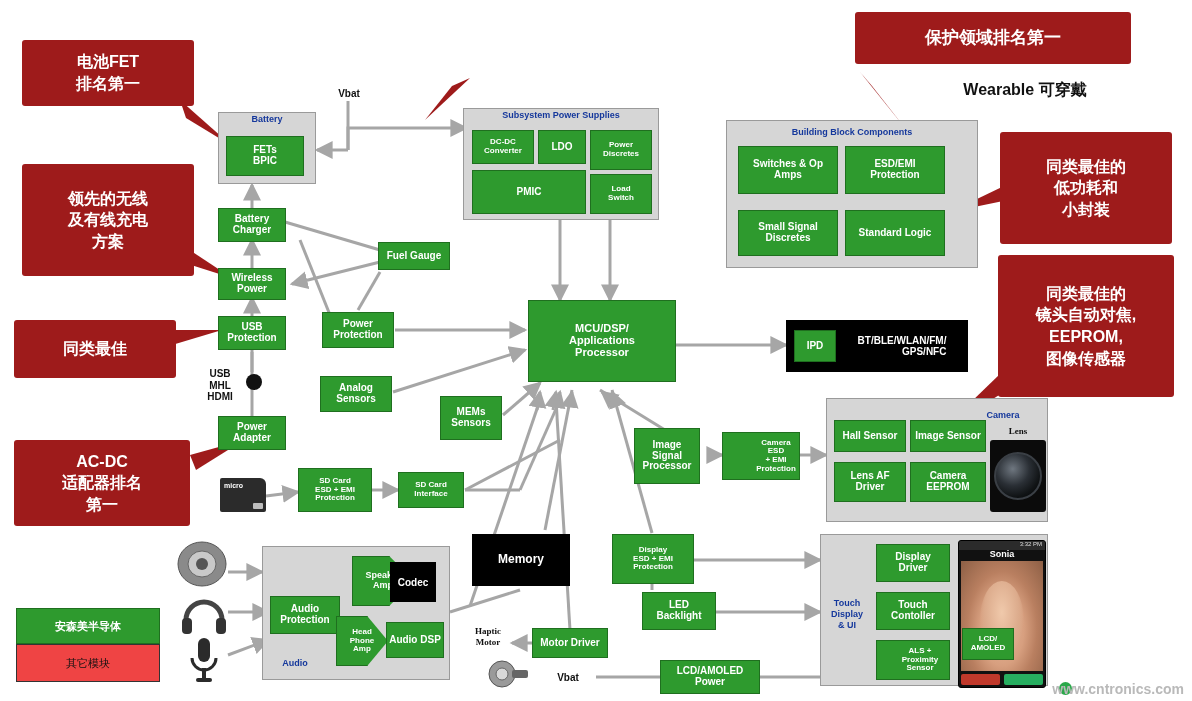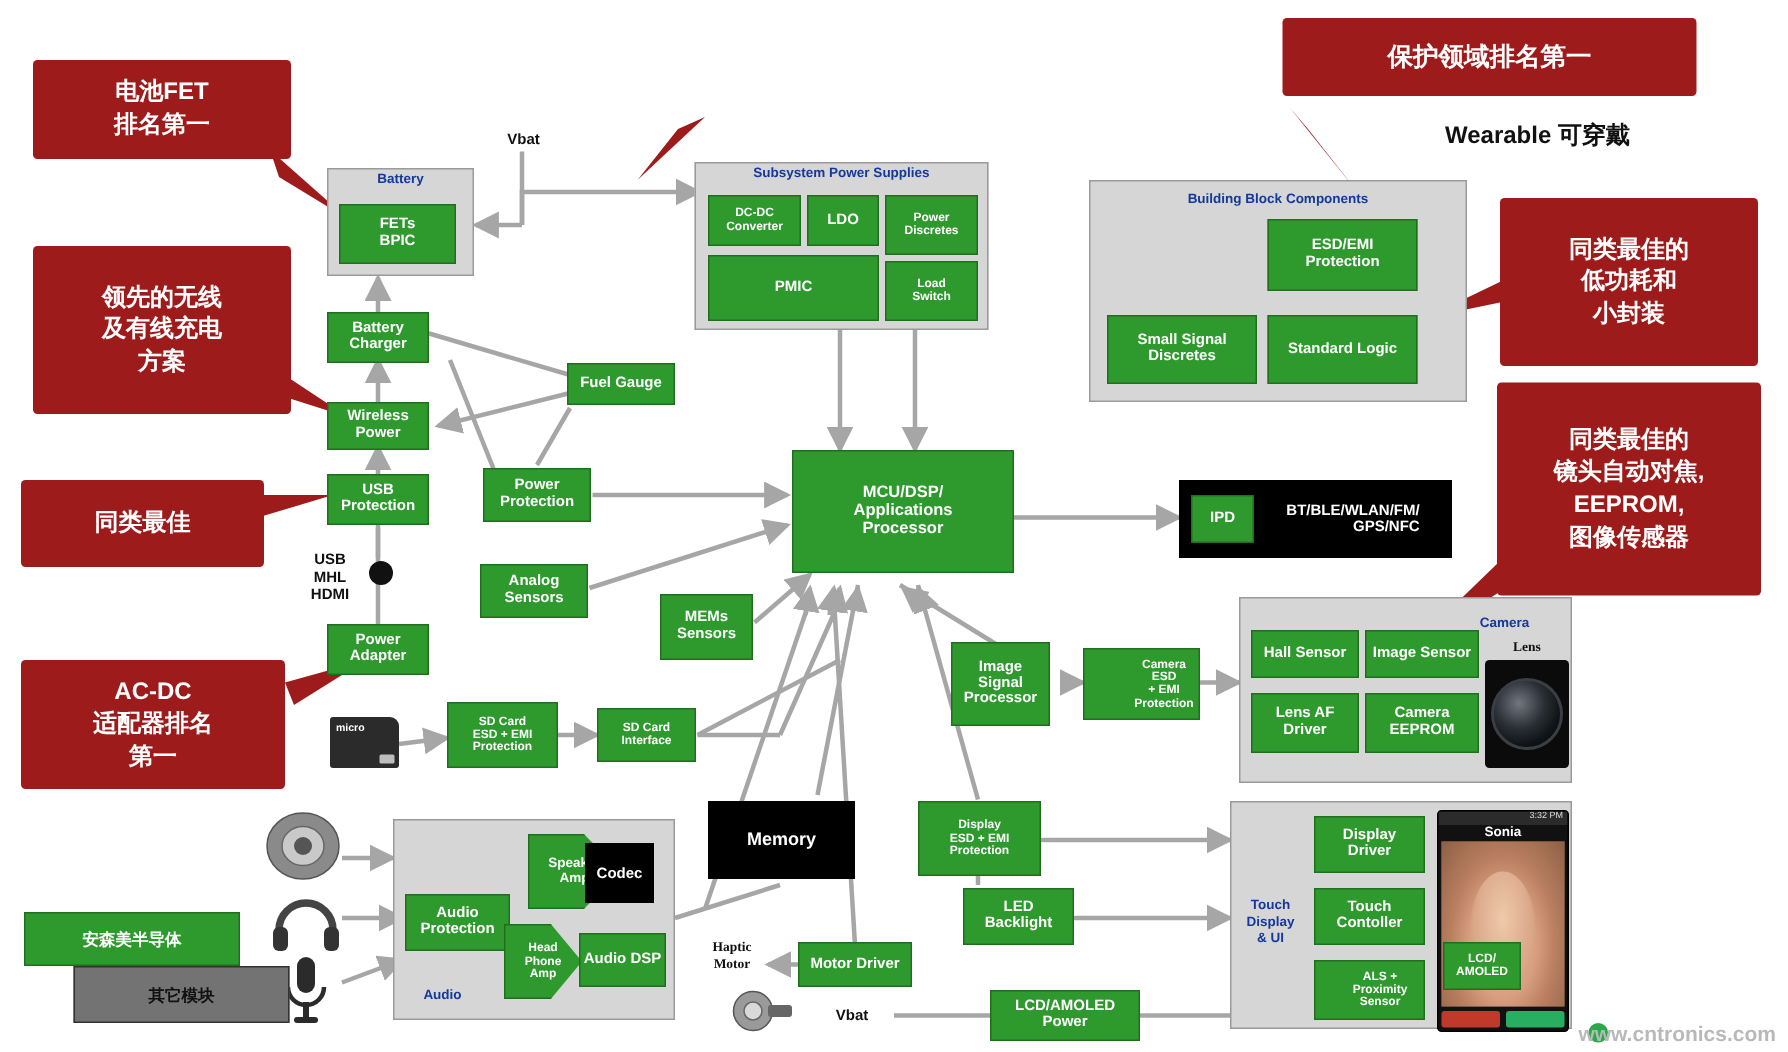--- a/index.html
+++ b/index.html
@@ -57,22 +57,22 @@
   
   .txt{position:absolute;font-size:10px;color:#111;font-weight:bold;text-align:center;}
   .txt.small{font-size:9px;font-family:Liberation Serif, serif;}
 
   
   .legend-box{
     background:#2e9a2e;border:1px solid #1f6f1f;color:#fff;font-weight:bold;
     display:flex;align-items:center;justify-content:center;font-size:11px;
   }
   .legend-box2{
-    background:#737373;border:1px solid #333;color:#111;font-weight:bold;
-    display:flex;align-items:center;justify-content:center;font-size:11px;margin-left:33px;
+    background:#ef4444;border:1px solid #333;color:#111;font-weight:normal;
+    display:flex;align-items:center;justify-content:center;font-size:11px;
   }
 
   svg.lines{position:absolute;left:0;top:0;width:1192px;height:701px;pointer-events:none;}
 
   
   .phone{
     position:absolute;background:#111;border:1px solid #000;border-radius:3px;overflow:hidden;
   }
   .phone-top{position:absolute;left:0;top:0;width:100%;height:9px;background:#2b2b2b;}
   .phone-name{position:absolute;top:8px;width:100%;text-align:center;color:#fff;font-size:9px;font-weight:bold;}
@@ -349,20 +349,24 @@
     <span>IPD</span>
   </div>
   <div class="abs" style="left:840px;top:330px;width:124px;height:32px;color:#fff;font-size:10px;font-weight:bold;display:flex;align-items:center;justify-content:center;text-align:right;line-height:1.15;">
     <span style="white-space:pre-line">BT/BLE/WLAN/FM/
 GPS/NFC</span>
   </div>
 
   <div class="abs grp" style="left:726px;top:120px;width:252px;height:148px;"></div>
   <div class="abs grp-title" style="left:726px;top:127px;width:252px;">
     <span>Building Block Components</span>
+  </div>
+  <div class="abs blk" style="left:738px;top:146px;width:100px;height:48px;">
+    <span style="white-space:pre-line">Switches &amp; Op
+Amps</span>
   </div>
   <div class="abs blk" style="left:845px;top:146px;width:100px;height:48px;">
     <span style="white-space:pre-line">ESD/EMI
 Protection</span>
   </div>
   <div class="abs blk" style="left:738px;top:210px;width:100px;height:46px;">
     <span style="white-space:pre-line">Small Signal
 Discretes</span>
   </div>
   <div class="abs blk" style="left:845px;top:210px;width:100px;height:46px;">

